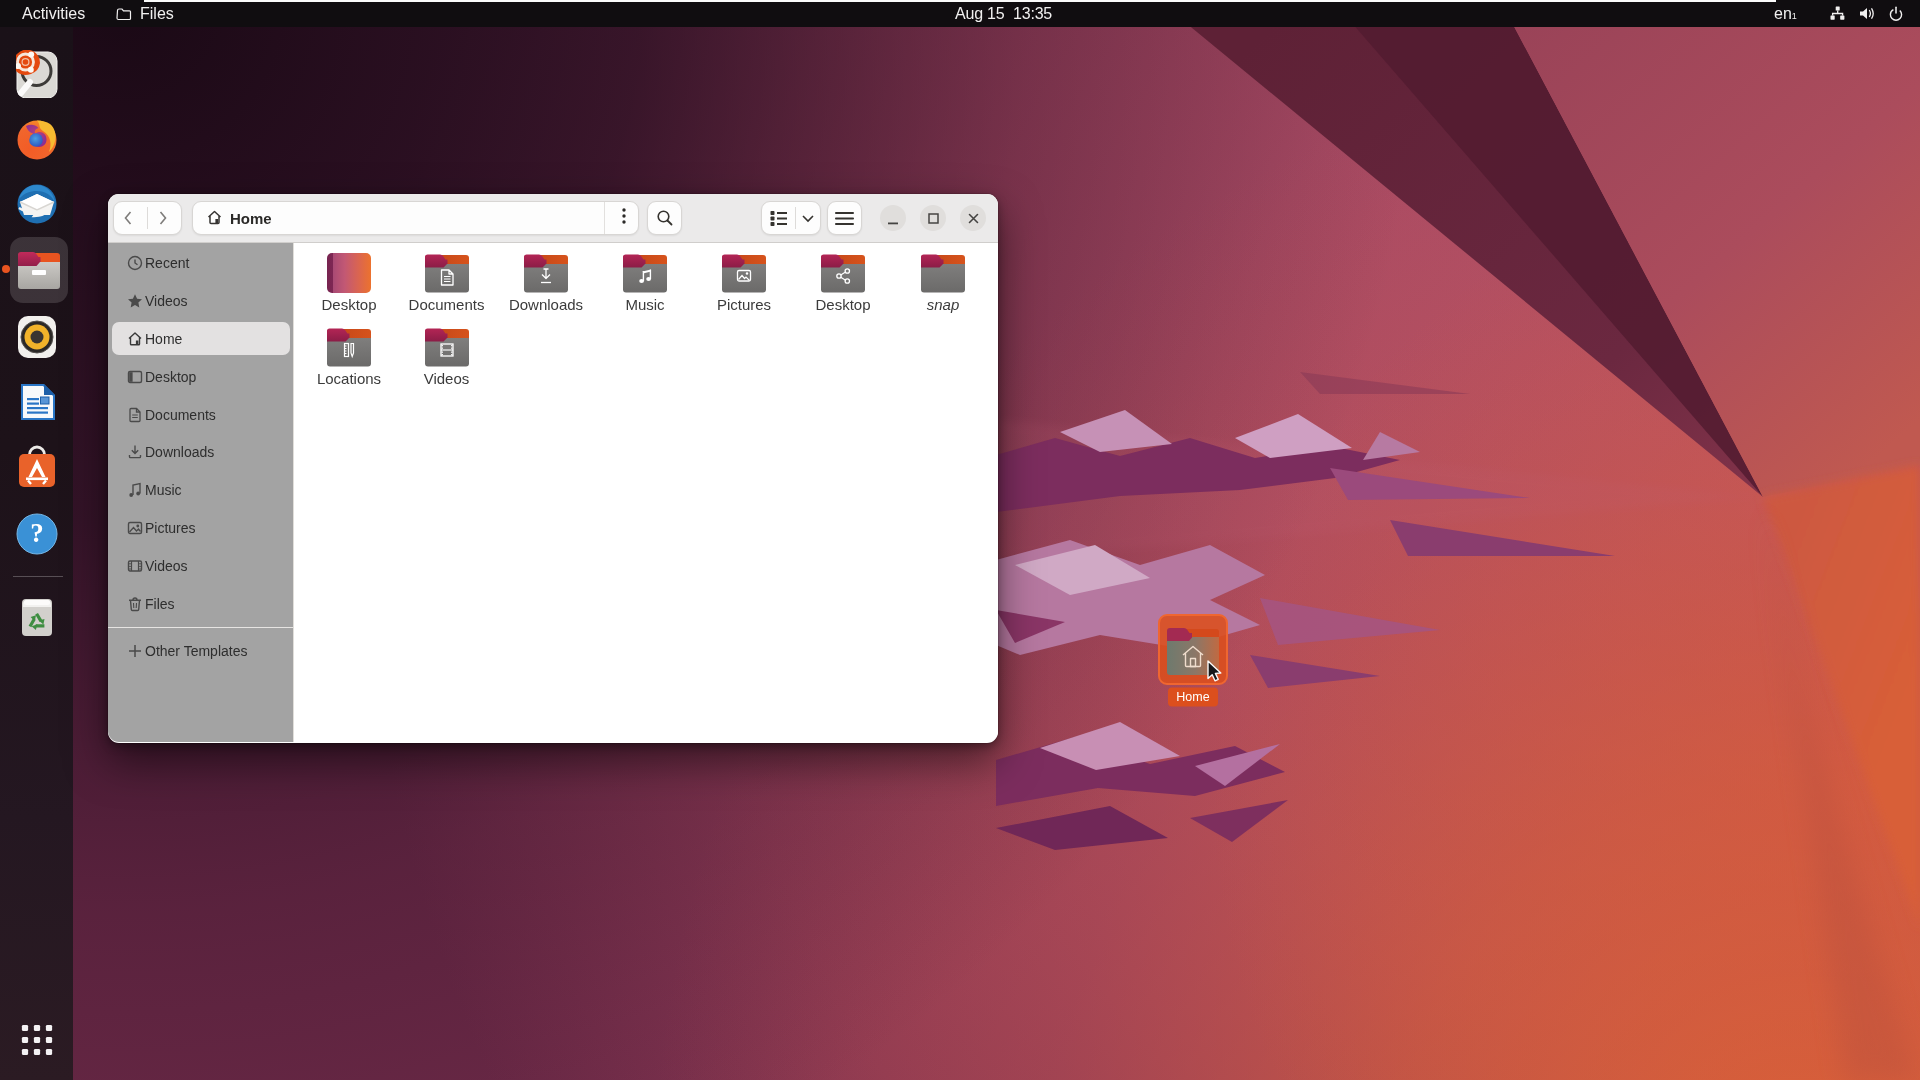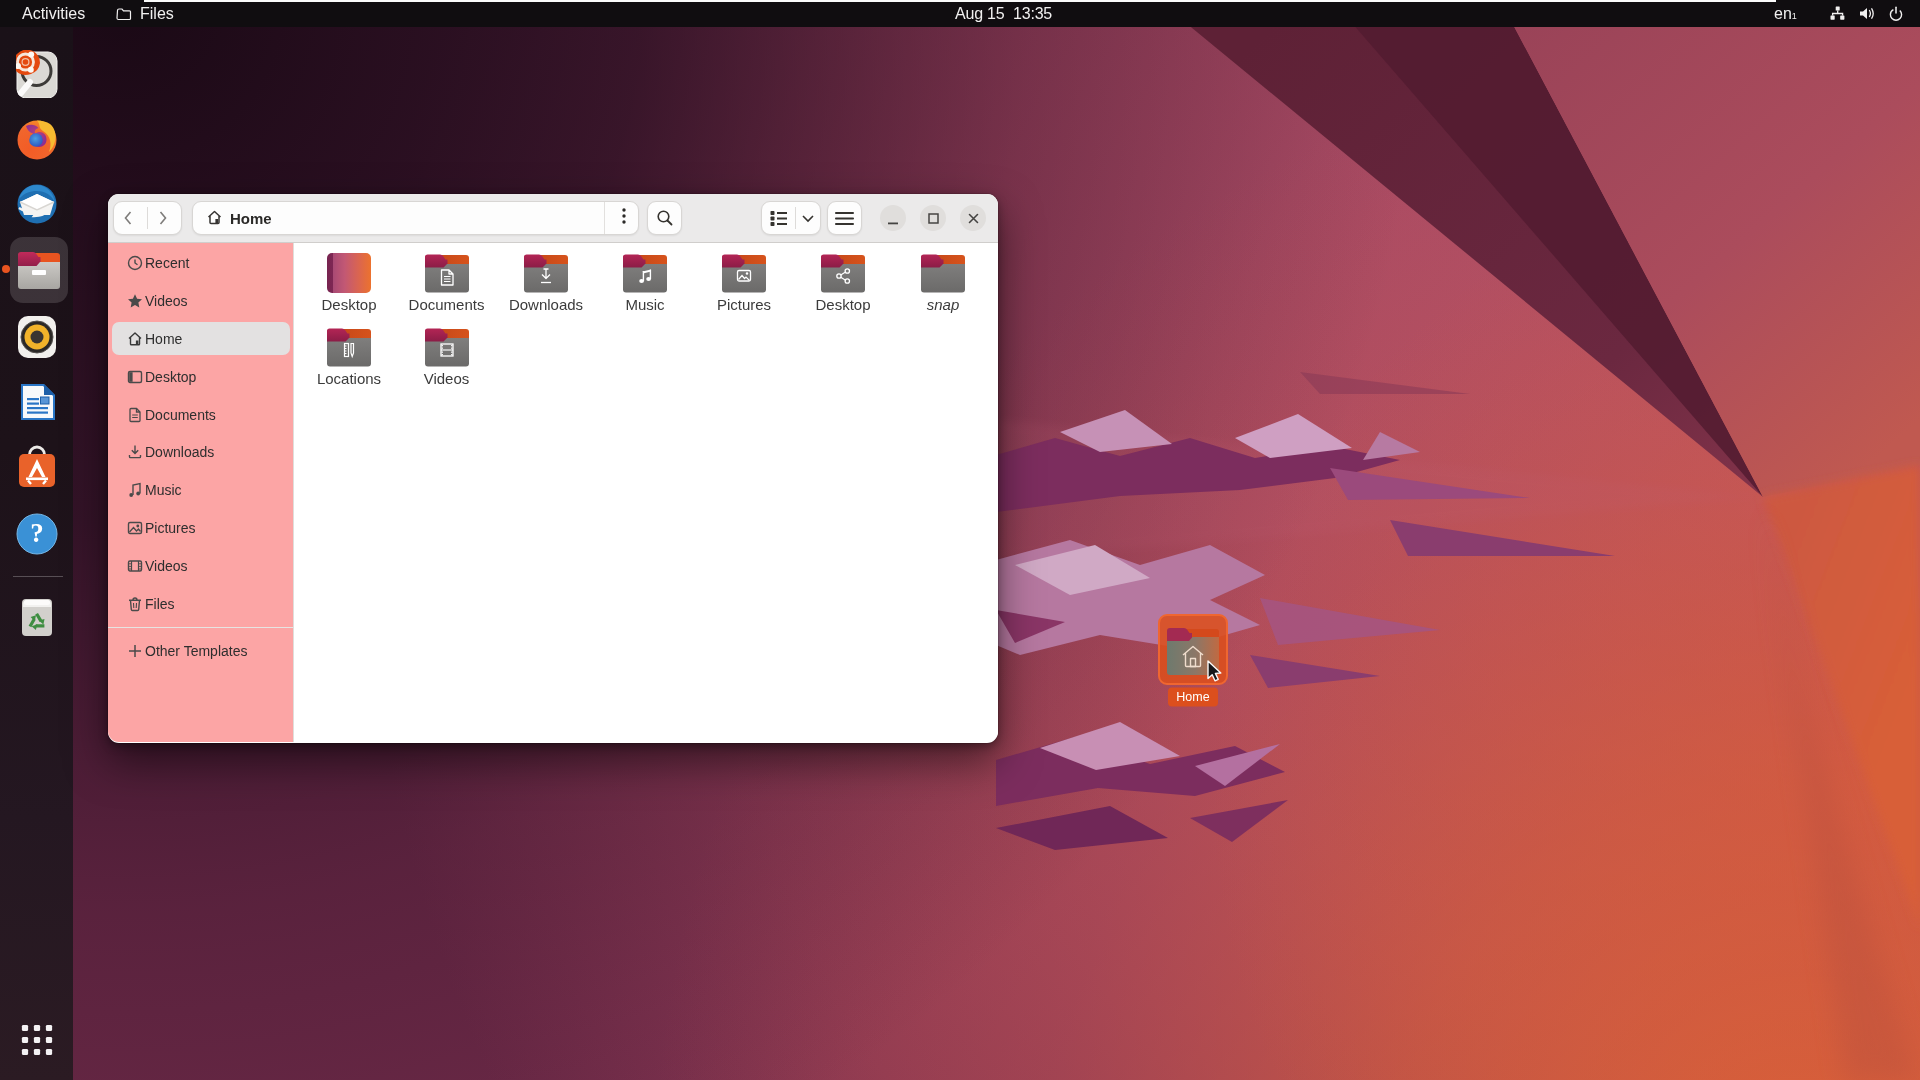--- a/index.html
+++ b/index.html
@@ -14,21 +14,21 @@
      background:linear-gradient(180deg,#1a1118 0%,#1d1219 40%,#241721 75%,#2b1b23 100%);}
   .dicon{position:absolute;left:14px;width:46px;height:46px;}
   
   #win{position:absolute;left:108px;top:194px;width:890px;height:549px;border-radius:11px;
      background:#ffffff;box-shadow:0 0 0 1px rgba(0,0,0,0.10),0 18px 42px rgba(0,0,0,0.50),0 3px 10px rgba(0,0,0,0.34);}
   #whead{position:absolute;left:0;top:0;width:890px;height:49px;background:#ebeaea;
      border-radius:11px 11px 0 0;border-bottom:1px solid #d0cecc;box-sizing:border-box;}
   .hbtn{position:absolute;top:7px;height:34px;background:#fdfdfd;border:1px solid #d8d6d4;
      border-radius:9px;box-sizing:border-box;box-shadow:0 1px 2px rgba(0,0,0,0.07);}
   .circ{position:absolute;top:11px;width:26px;height:26px;border-radius:50%;background:#e0dedc;}
-  #wside{position:absolute;left:0;top:49px;width:186px;height:499px;background:#fca5a5;
+  #wside{position:absolute;left:0;top:49px;width:186px;height:499px;background:#a3a3a3;
      border-right:1px solid #e0deda;box-sizing:border-box;border-radius:0 0 0 11px;}
   .srow{position:absolute;left:0;width:186px;height:34px;}
   .srow .ic{position:absolute;left:19px;top:9px;width:16px;height:16px;}
   .srow .tx{position:absolute;left:37px;top:50%;transform:translateY(-50%);font-size:14px;color:#2e2e2e;}
   #wmain{position:absolute;left:186px;top:49px;width:704px;height:499px;background:#ffffff;border-radius:0 0 11px 0;}
   .gitem{position:absolute;width:92px;text-align:center;}
   .gitem .gl{margin-top:2px;font-size:15px;color:#3b3b3b;line-height:17px;}
   .gitem svg{display:block;margin:0 auto;}
   
   #dhome{position:absolute;left:1158px;top:614px;}

